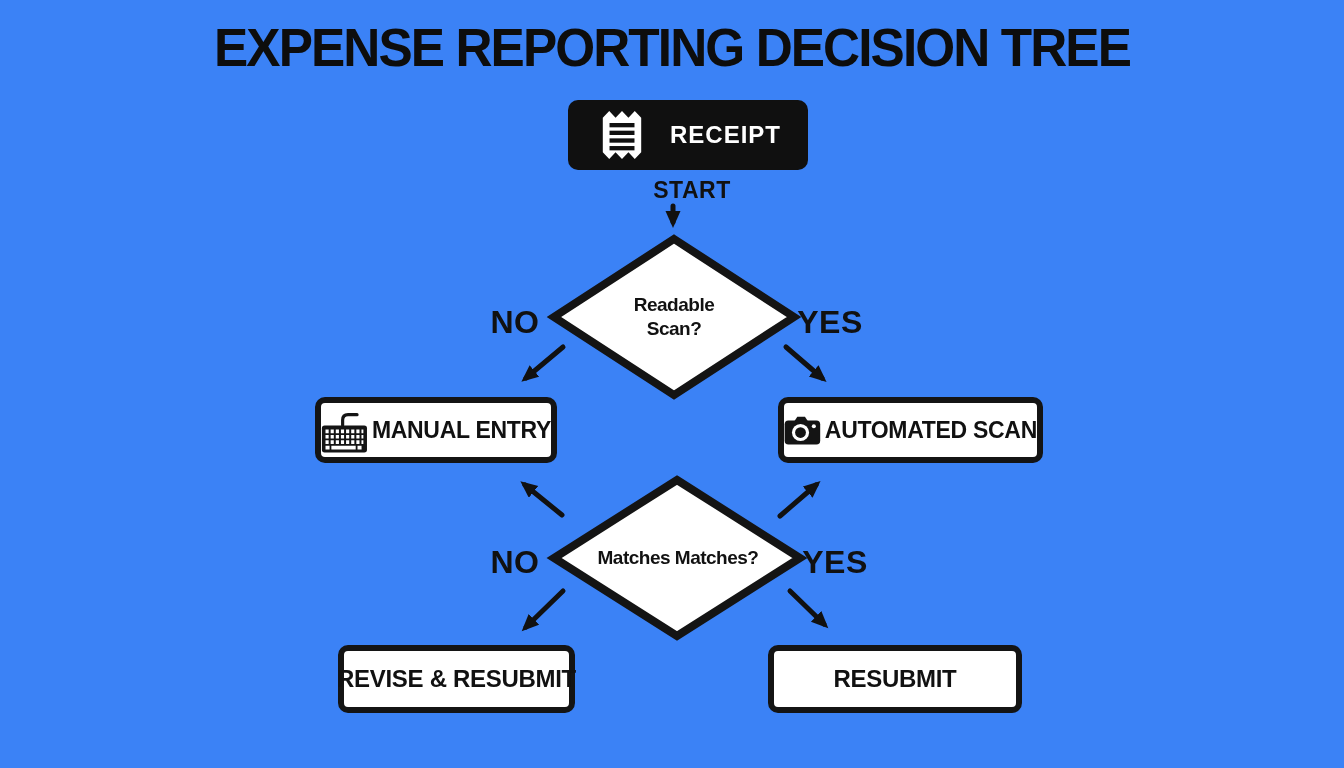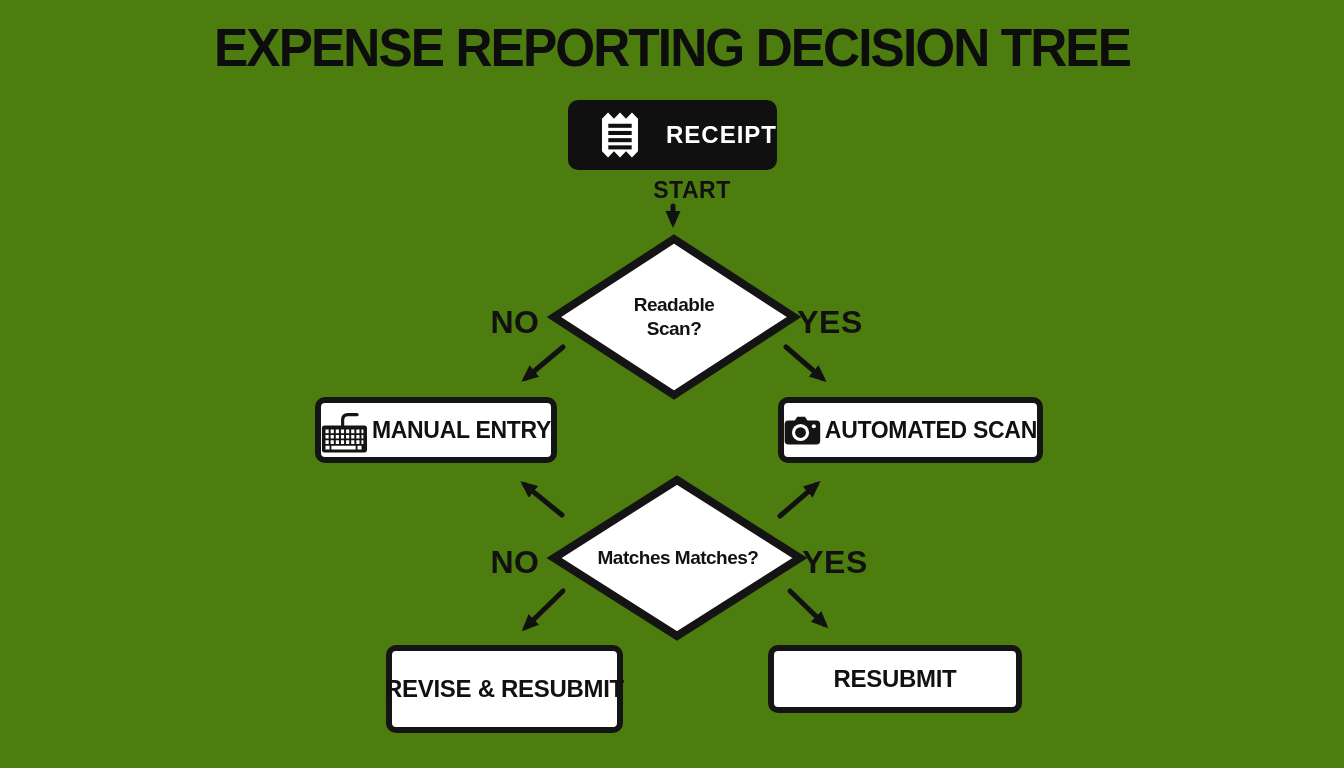--- a/index.html
+++ b/index.html
@@ -1,29 +1,29 @@
 <!DOCTYPE html>
 <html><head>
 <meta charset="utf-8">
 <style>
   html,body{margin:0;padding:0;background:#e8e8e8;}
   .canvas{
-    position:relative;width:1344px;height:768px;background:#4d7c0f;
+    position:relative;width:1344px;height:768px;background:#3b82f6;
     font-family:"Liberation Sans",sans-serif;color:#111111;overflow:hidden;
   }
   .abs{position:absolute;}
   
   .title{
     left:0;top:16px;width:1344px;text-align:center;
     font-size:54px;font-weight:bold;letter-spacing:-2px;color:#0d0d0d;
     transform:scaleX(0.95);transform-origin:center;white-space:nowrap;
   }
   
   .start-badge{
-    left:568px;top:100px;width:209px;height:70px;background:#101010;
+    left:568px;top:100px;width:240px;height:70px;background:#101010;
     border-radius:10px;display:flex;align-items:center;box-sizing:border-box;
     padding-left:34px;
   }
   .start-badge .label{
     color:#ffffff;font-size:24px;font-weight:bold;letter-spacing:1px;margin-left:28px;
   }
   .start-caption{
     left:592px;top:177px;width:200px;text-align:center;
     font-size:23px;font-weight:bold;letter-spacing:0.5px;
   }
@@ -40,21 +40,21 @@
   }
   
   .node{
     background:#ffffff;border:6px solid #141414;border-radius:10px;
     display:flex;align-items:center;justify-content:center;gap:4px;
     box-sizing:border-box;font-weight:bold;
   }
   .node .nlabel{font-size:23px;letter-spacing:-0.3px;white-space:nowrap;}
   .node-manual{left:315px;top:397px;width:242px;height:66px;}
   .node-auto{left:778px;top:397px;width:265px;height:66px;}
-  .node-revise{left:338px;top:645px;width:237px;height:88px;margin-left:48px;}
+  .node-revise{left:338px;top:645px;width:237px;height:68px;}
   .node-approved{left:768px;top:645px;width:254px;height:68px;}
   .node-revise .nlabel,.node-approved .nlabel{font-size:24px;}
   svg.flow{left:0;top:0;}
   .icon{display:block;}
 </style>
 </head>
 <body>
 
 <div class="canvas">
 

